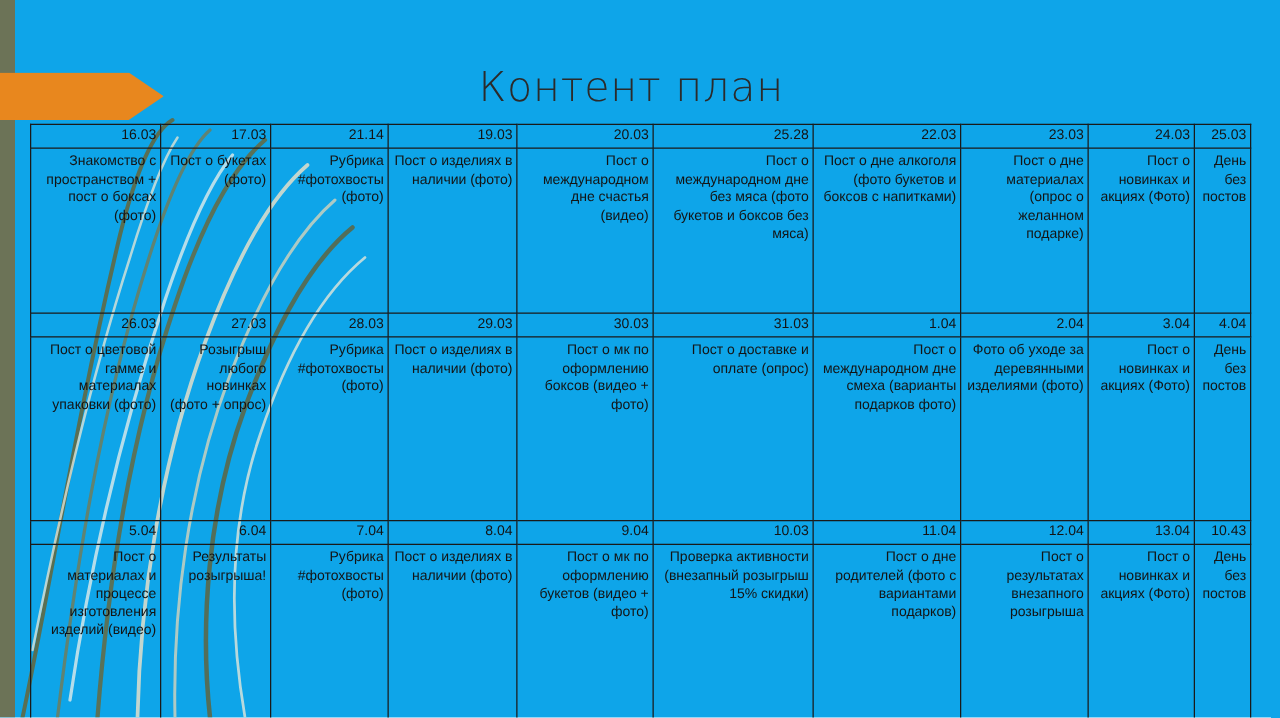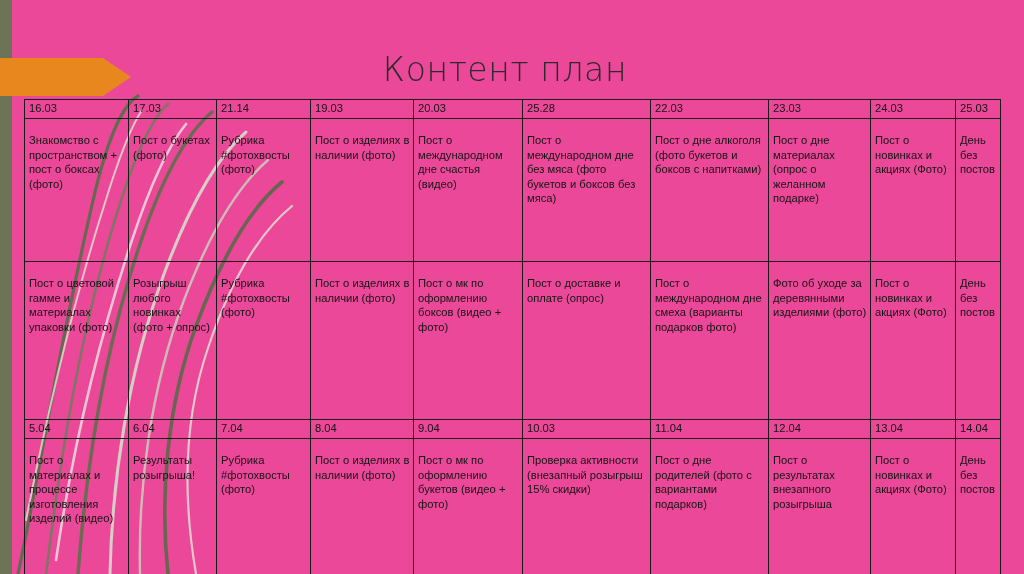--- a/index.html
+++ b/index.html
@@ -14,21 +14,21 @@
     font-family: "Liberation Sans", sans-serif;
     position: relative;
   }
 
   
   #slide {
     position: absolute;
     inset: 0;
     width: 1024px;
     height: 574px;
-    background: #ec4899;
+    background: #0ea5e9;
   }
   #left-bar {
     position: absolute;
     left: 0;
     top: 0;
     width: 12px;
     height: 574px;
     background: #6c7357;
   }
   #grass-layer {
@@ -75,29 +75,30 @@
     background: rgba(255,255,255,0.0);
   }
   #plan-table td {
     border: 1px solid #1a1a1a;
     vertical-align: top;
     padding: 2px 3px 2px 4px;
     font-size: 11.2px;
     line-height: 14.6px;
     color: #141414;
     background: transparent;
+    text-align: right;
   }
   #plan-table tr.date-row td {
     height: 16px;
     padding-top: 1px;
     padding-bottom: 1px;
     white-space: nowrap;
   }
   #plan-table tr.body-row td {
-    padding-top: 14px;
+    padding-top: 3px;
   }
   tr.r1 td.cell-body { height: 126px; }
   tr.r2 td.cell-body { height: 141px; margin-left: 20px; }
   tr.r3 td.cell-body { height: 142px; }
 
   
   col.c0 { width: 104px; }
   col.c1 { width: 88px;  }
   col.c2 { width: 94px;  }
   col.c3 { width: 103px; }
@@ -165,20 +166,32 @@
         <td class="cell-body">Рубрика #фотохвосты (фото)</td>
         <td class="cell-body">Пост о изделиях в наличии (фото)</td>
         <td class="cell-body">Пост о международном дне счастья (видео)</td>
         <td class="cell-body">Пост о международном дне без мяса (фото букетов и боксов без мяса)</td>
         <td class="cell-body">Пост о дне алкоголя (фото букетов и боксов с напитками)</td>
         <td class="cell-body">Пост о дне материалах (опрос о желанном подарке)</td>
         <td class="cell-body">Пост о новинках и акциях (Фото)</td>
         <td class="cell-body">День без постов</td>
       </tr>
 
+      <tr class="date-row r2">
+        <td>26.03</td>
+        <td>27.03</td>
+        <td>28.03</td>
+        <td>29.03</td>
+        <td>30.03</td>
+        <td>31.03</td>
+        <td>1.04</td>
+        <td>2.04</td>
+        <td>3.04</td>
+        <td>4.04</td>
+      </tr>
       <tr class="body-row r2">
         <td class="cell-body">Пост о цветовой гамме и материалах упаковки (фото)</td>
         <td class="cell-body">Розыгрыш любого новинках (фото + опрос)</td>
         <td class="cell-body">Рубрика #фотохвосты (фото)</td>
         <td class="cell-body">Пост о изделиях в наличии (фото)</td>
         <td class="cell-body">Пост о мк по оформлению боксов (видео + фото)</td>
         <td class="cell-body">Пост о доставке и оплате (опрос)</td>
         <td class="cell-body">Пост о международном дне смеха (варианты подарков фото)</td>
         <td class="cell-body">Фото об уходе за деревянными изделиями (фото)</td>
         <td class="cell-body">Пост о новинках и акциях (Фото)</td>
@@ -188,21 +201,21 @@
       <tr class="date-row r3">
         <td>5.04</td>
         <td>6.04</td>
         <td>7.04</td>
         <td>8.04</td>
         <td>9.04</td>
         <td>10.03</td>
         <td>11.04</td>
         <td>12.04</td>
         <td>13.04</td>
-        <td>14.04</td>
+        <td>10.43</td>
       </tr>
       <tr class="body-row r3">
         <td class="cell-body">Пост о материалах и процессе изготовления изделий (видео)</td>
         <td class="cell-body">Результаты розыгрыша!</td>
         <td class="cell-body">Рубрика #фотохвосты (фото)</td>
         <td class="cell-body">Пост о изделиях в наличии (фото)</td>
         <td class="cell-body">Пост о мк по оформлению букетов (видео + фото)</td>
         <td class="cell-body">Проверка активности (внезапный розыгрыш 15% скидки)</td>
         <td class="cell-body">Пост о дне родителей (фото с вариантами подарков)</td>
         <td class="cell-body">Пост о результатах внезапного розыгрыша</td>

